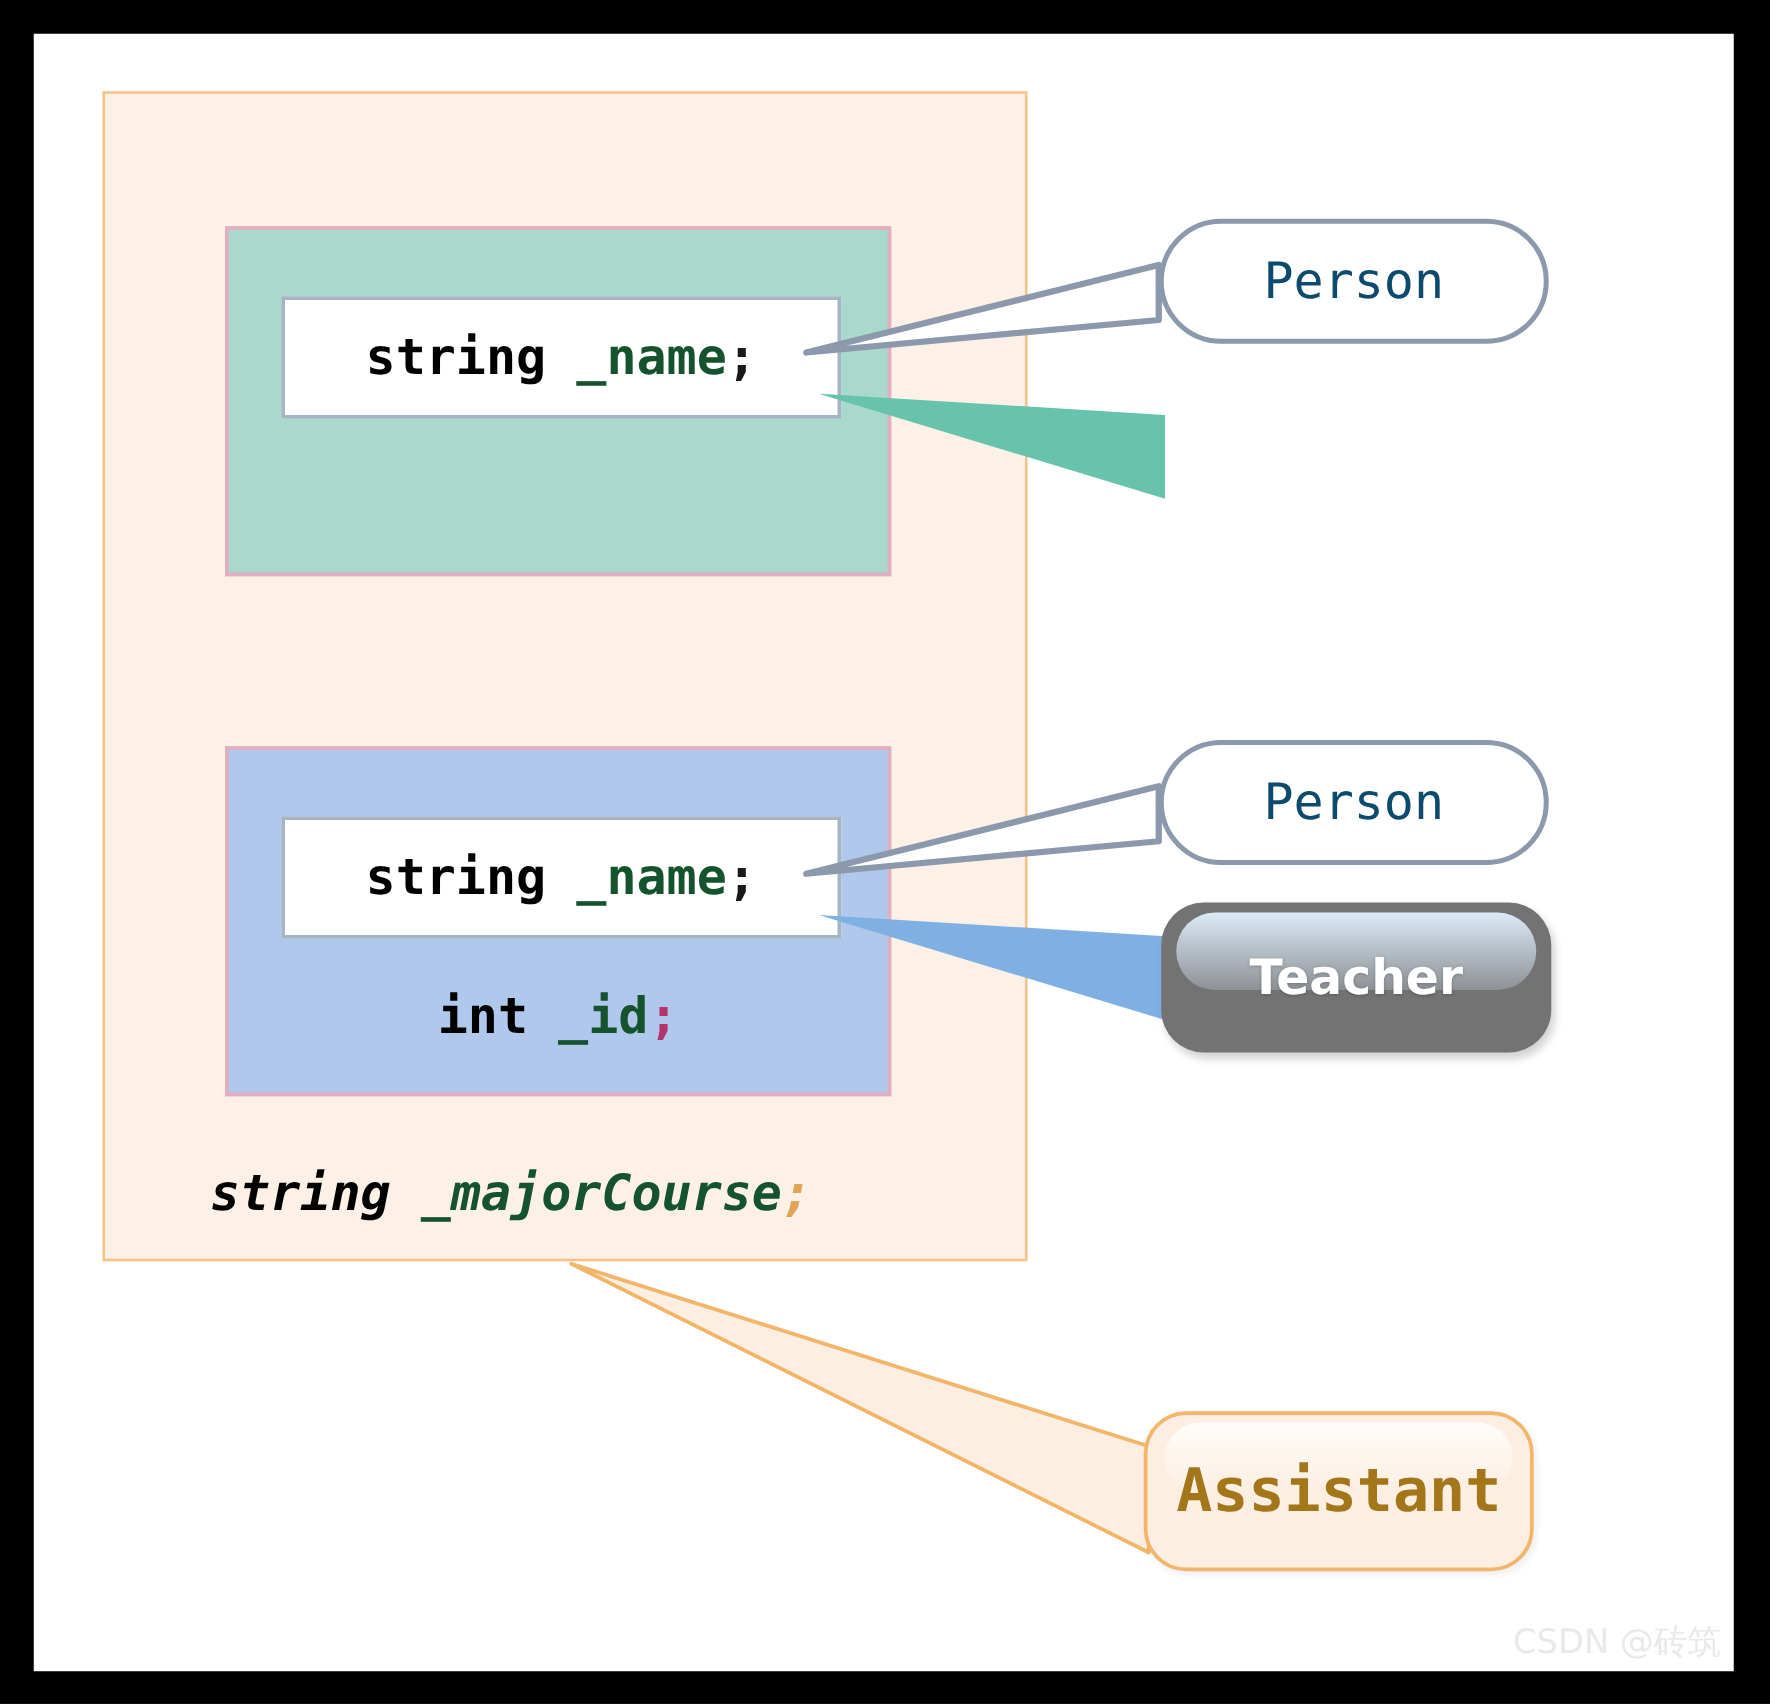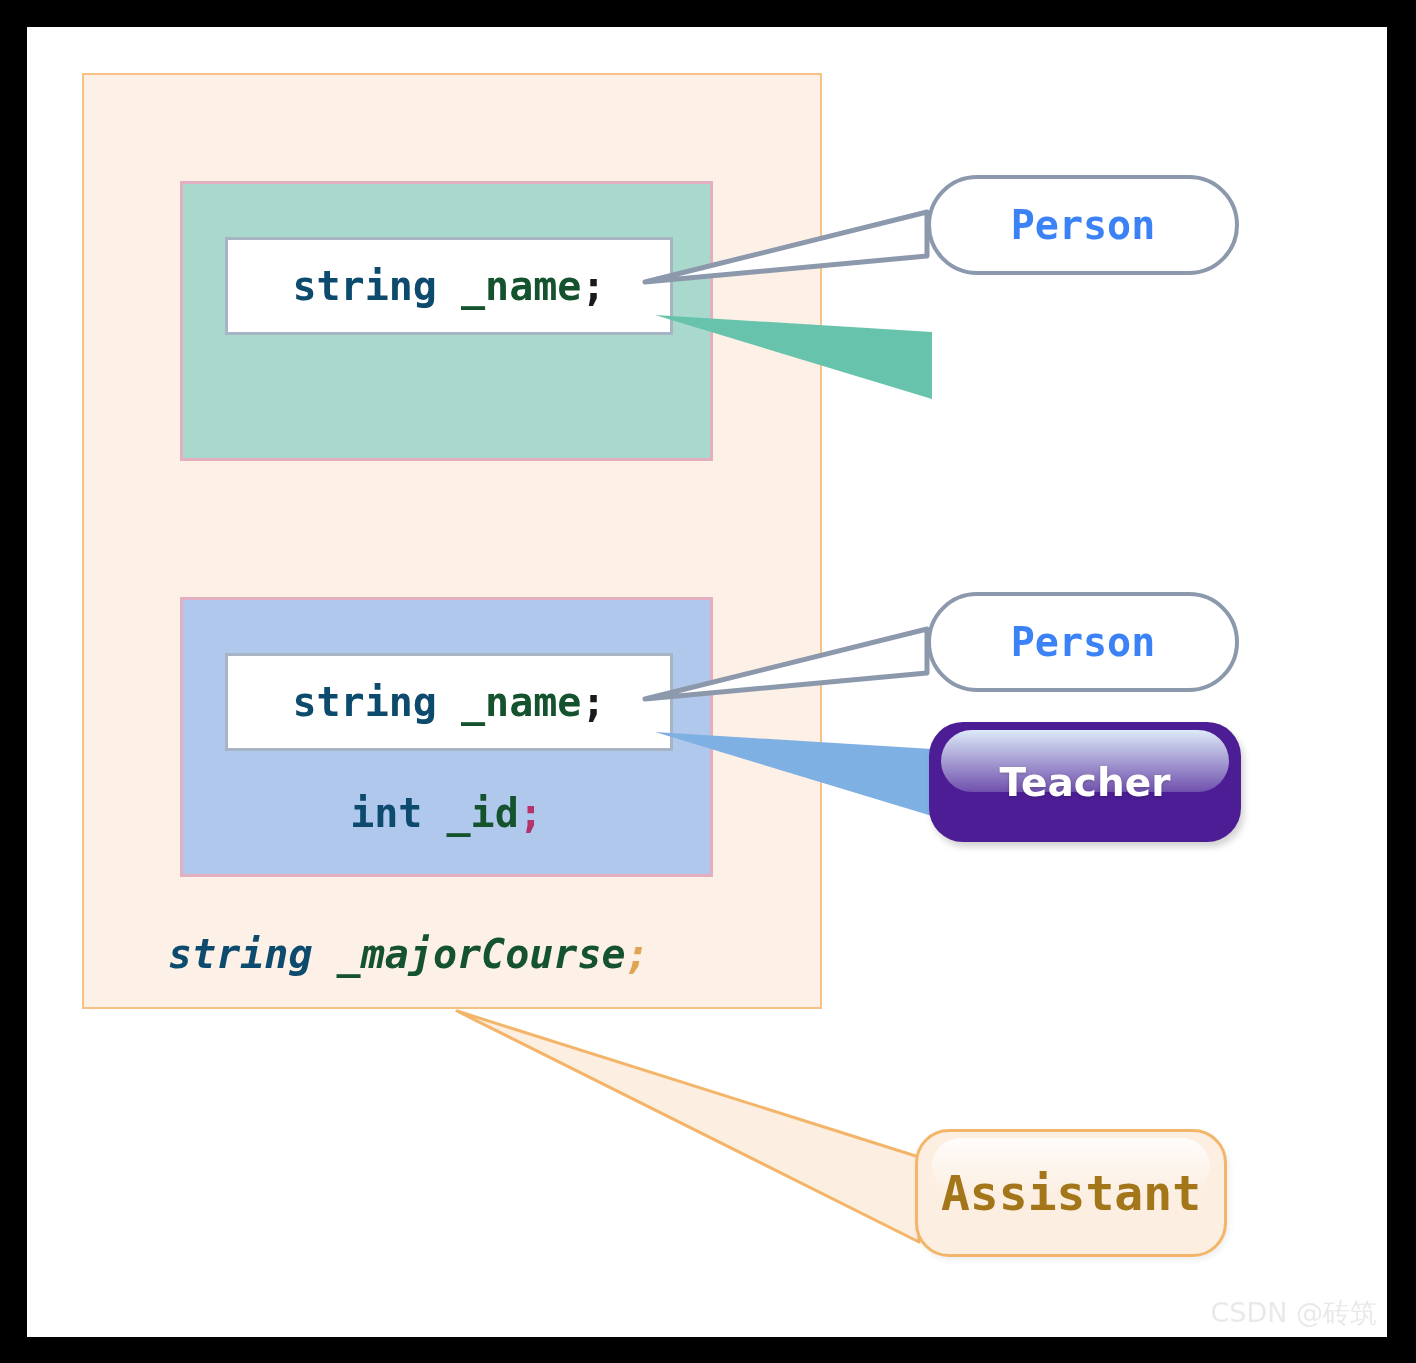--- a/index.html
+++ b/index.html
@@ -74,21 +74,21 @@
   }
 
   
   .code {
     font-family: "DejaVu Sans Mono", monospace;
     font-size: 40px;
     font-weight: 700;
     white-space: pre;
     letter-spacing: 0px;
   }
-  .kw   { color: #0c4a6e; }
+  .kw   { color: #000000; }
   .ident{ color: #14532d; }
   .semi { color: #1A1A1A; }
   .semi-red { color: #B4336B; }
   .semi-orange { color: #E0A455; }
 
   .own-member {
     position: absolute;
     left: 0;
     right: 0;
     top: 190px;
@@ -120,22 +120,22 @@
   .person-bubble {
     width: 312px;
     height: 100px;
     background: #ffffff;
     border: 4px solid #8C98AC;
     border-radius: 50px;
   }
   .person-bubble .bubble-label {
     font-family: "DejaVu Sans Mono", monospace;
     font-size: 40px;
-    font-weight: 700;
-    color: #3b82f6;
+    font-weight: 400;
+    color: #0c4a6e;
   }
   #person-bubble-1 { left: 900px; top: 148px; }
   #person-bubble-2 { left: 900px; top: 565px; }
 
   
   #student-bubble {
     left: 902px;
     top: 278px;
     width: 312px;
     height: 120px;
@@ -154,21 +154,21 @@
     background: linear-gradient(180deg, #D7F0E7 0%, rgba(215,240,231,0.25) 100%);
     z-index: 1;
   }
   
   #teacher-bubble {
     left: 902px;
     top: 695px;
     width: 312px;
     height: 120px;
     border-radius: 34px;
-    background: #4c1d95;
+    background: #737373;
     box-shadow: 3px 5px 7px rgba(0,0,0,0.18);
   }
   #teacher-bubble::before {
     content: "";
     position: absolute;
     left: 12px;
     right: 12px;
     top: 8px;
     height: 62px;
     border-radius: 32px;

